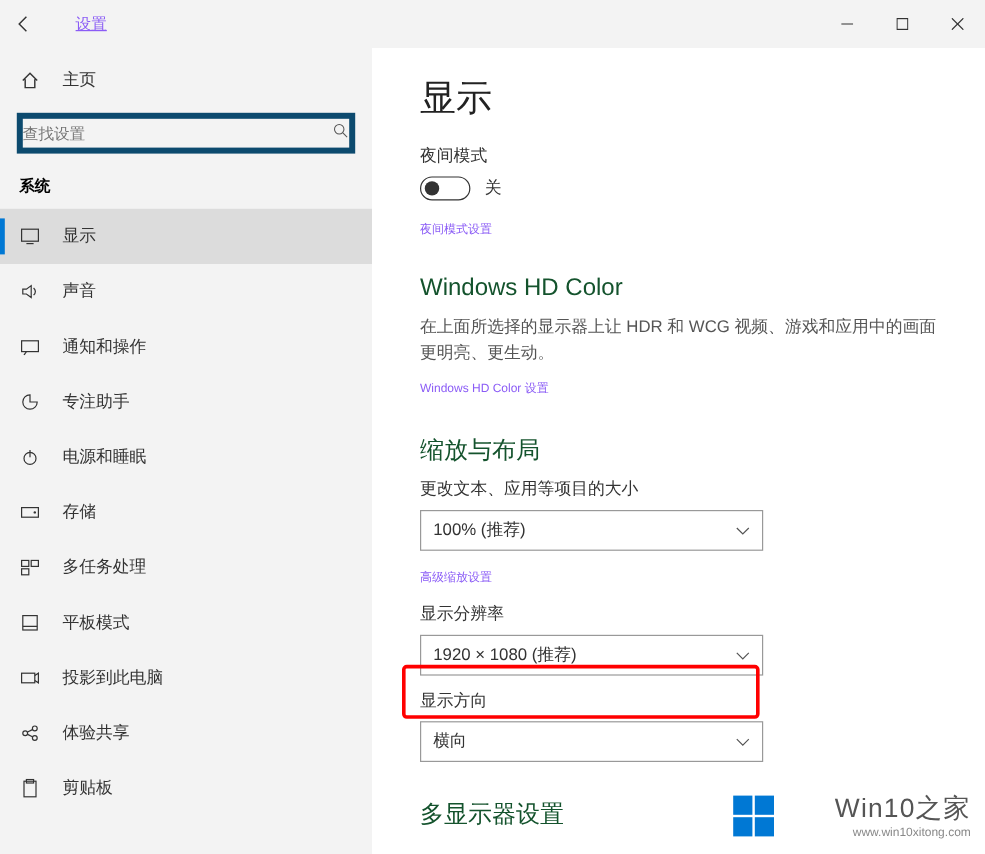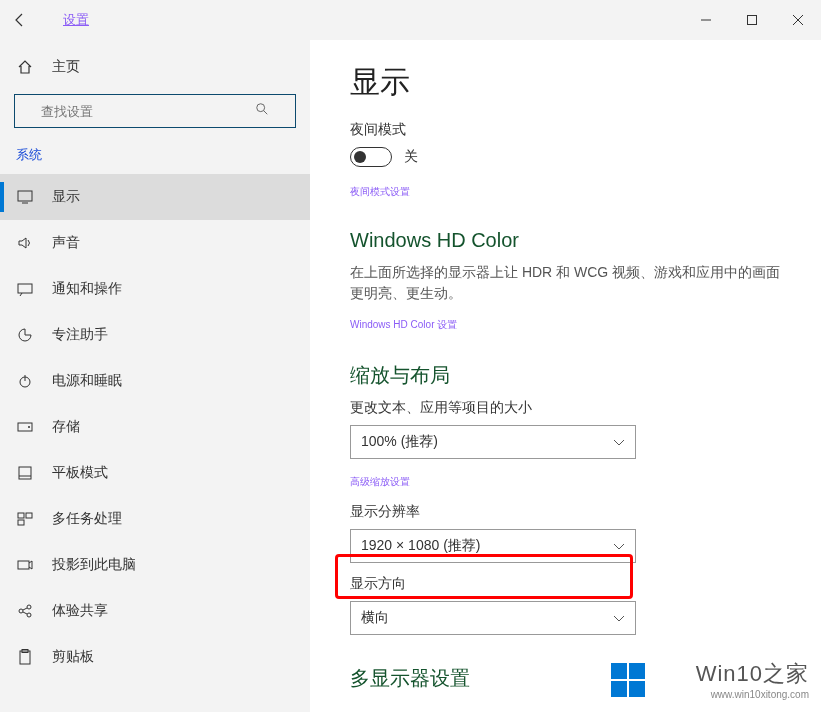--- a/index.html
+++ b/index.html
@@ -7,24 +7,24 @@
 .titlebar { height: 40px; display: flex; align-items: center; background: #f3f3f3; }
 .back-btn { width: 40px; height: 40px; display: flex; align-items: center; justify-content: center; color: #333; cursor: pointer; }
 .title { margin-left: 23px; font-size: 13px; color: #8b5cf6; text-decoration: underline; }
 .win-controls { margin-left: auto; display: flex; }
 .win-btn { width: 46px; height: 32px; display: flex; align-items: center; justify-content: center; color: #555; cursor: pointer; }
 .container { display: flex; height: calc(100% - 40px); }
 .sidebar { width: 310px; background: #f3f3f3; padding-top: 8px; height: 100%; overflow: hidden; }
 .home-row { display: flex; align-items: center; padding: 10px 16px; cursor: pointer; }
 .home-row .icon { width: 18px; display:flex; justify-content:center; }
 .home-row .label { margin-left: 18px; font-size: 14px; color: #333; }
-.search-box { margin: 8px 14px 14px 14px; border: 1px solid #0c4a6e; background: #f3f3f3; height: 34px; display: flex; align-items: center; padding: 0 26px; }
+.search-box { margin: 8px 14px 14px 14px; border: 5px solid #0c4a6e; background: #f3f3f3; height: 34px; display: flex; align-items: center; padding: 0 0; }
 .search-box input { flex: 1; border: none; background: transparent; outline: none; font-size: 13px; color: #555; }
 .search-icon { color: #555; }
-.category { padding: 4px 16px 10px; font-size: 13px; font-weight: 400; color: #1d4ed8; }
+.category { padding: 4px 16px 10px; font-size: 13px; font-weight: 700; color: #000000; }
 .nav { }
 .nav-item { display: flex; align-items: center; height: 46px; padding: 0 16px; cursor: pointer; position: relative; }
 .nav-item .icon { width: 18px; color: #333; display:flex; justify-content:center;}
 .nav-item .label { margin-left: 18px; font-size: 14px; color: #333; }
 .nav-item.active { background: #dcdcdc; }
 .nav-item.active::before { content: ""; position: absolute; left: 0; top: 8px; bottom: 8px; width: 4px; background: #0078d4; }
 .main { flex: 1; padding: 22px 40px 0 40px; position: relative; overflow: hidden; }
 .h1 { font-size: 30px; font-weight: 400; color: #222; margin-bottom: 18px; }
 .row-label { font-size: 14px; color: #333; margin-bottom: 8px; }
 .toggle-row { display: flex; align-items: center; margin-bottom: 14px; }
@@ -141,35 +141,35 @@
             <svg width="16" height="10" viewBox="0 0 16 10">
               <rect x="1" y="1" width="14" height="8" stroke="#333" fill="none"></rect>
               <circle cx="12" cy="5" r="1" fill="#333"></circle>
             </svg>
           </span>
         <span class="label">存储</span>
       </div>
       <div class="nav-item">
         <span class="icon">
             <svg width="16" height="14" viewBox="0 0 16 14">
-              <rect x="2" y="1" width="12" height="12" stroke="#333" fill="none"></rect>
-              <line x1="2" y1="10" x2="14" y2="10" stroke="#333"></line>
-            </svg>
-          </span>
-        <span class="label">平板模式</span>
-      </div>
-      <div class="nav-item">
-        <span class="icon">
-            <svg width="16" height="14" viewBox="0 0 16 14">
               <rect x="1" y="1" width="6" height="5" stroke="#333" fill="none"></rect>
               <rect x="9" y="1" width="6" height="5" stroke="#333" fill="none"></rect>
               <rect x="1" y="8" width="6" height="5" stroke="#333" fill="none"></rect>
             </svg>
           </span>
         <span class="label">多任务处理</span>
+      </div>
+      <div class="nav-item">
+        <span class="icon">
+            <svg width="16" height="14" viewBox="0 0 16 14">
+              <rect x="2" y="1" width="12" height="12" stroke="#333" fill="none"></rect>
+              <line x1="2" y1="10" x2="14" y2="10" stroke="#333"></line>
+            </svg>
+          </span>
+        <span class="label">平板模式</span>
       </div>
       <div class="nav-item">
         <span class="icon">
             <svg width="16" height="14" viewBox="0 0 16 14">
               <rect x="1" y="3" width="11" height="8" stroke="#333" fill="none"></rect>
               <path d="M12 5 L15 3 V11 L12 9" stroke="#333" fill="none"></path>
             </svg>
           </span>
         <span class="label">投影到此电脑</span>
       </div>

